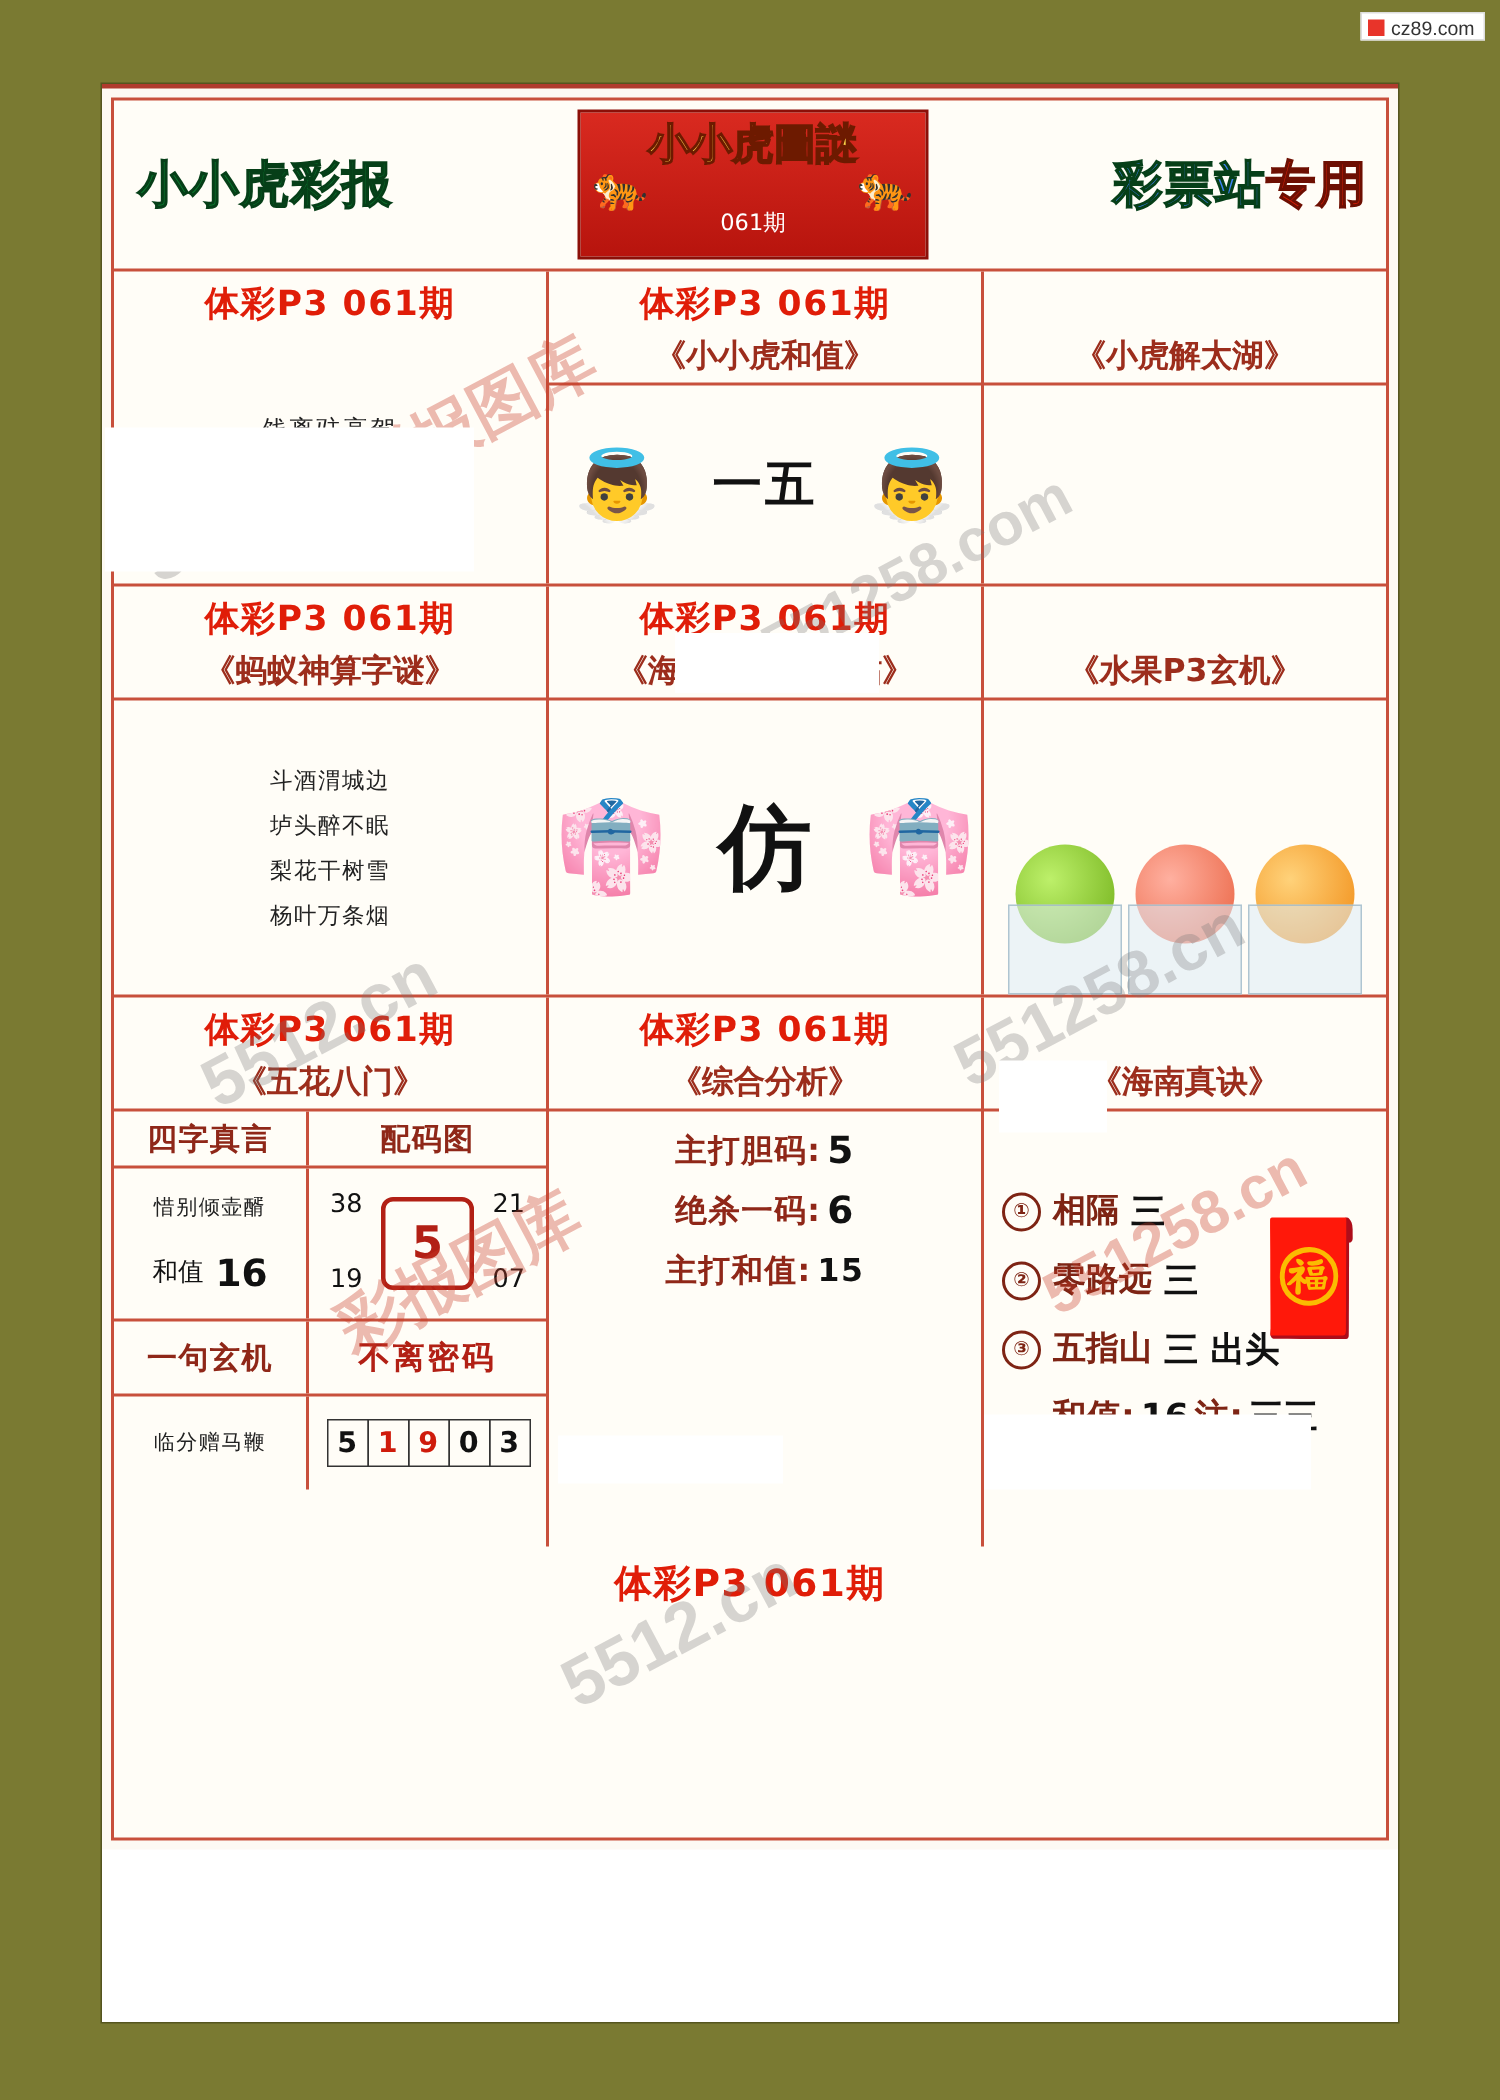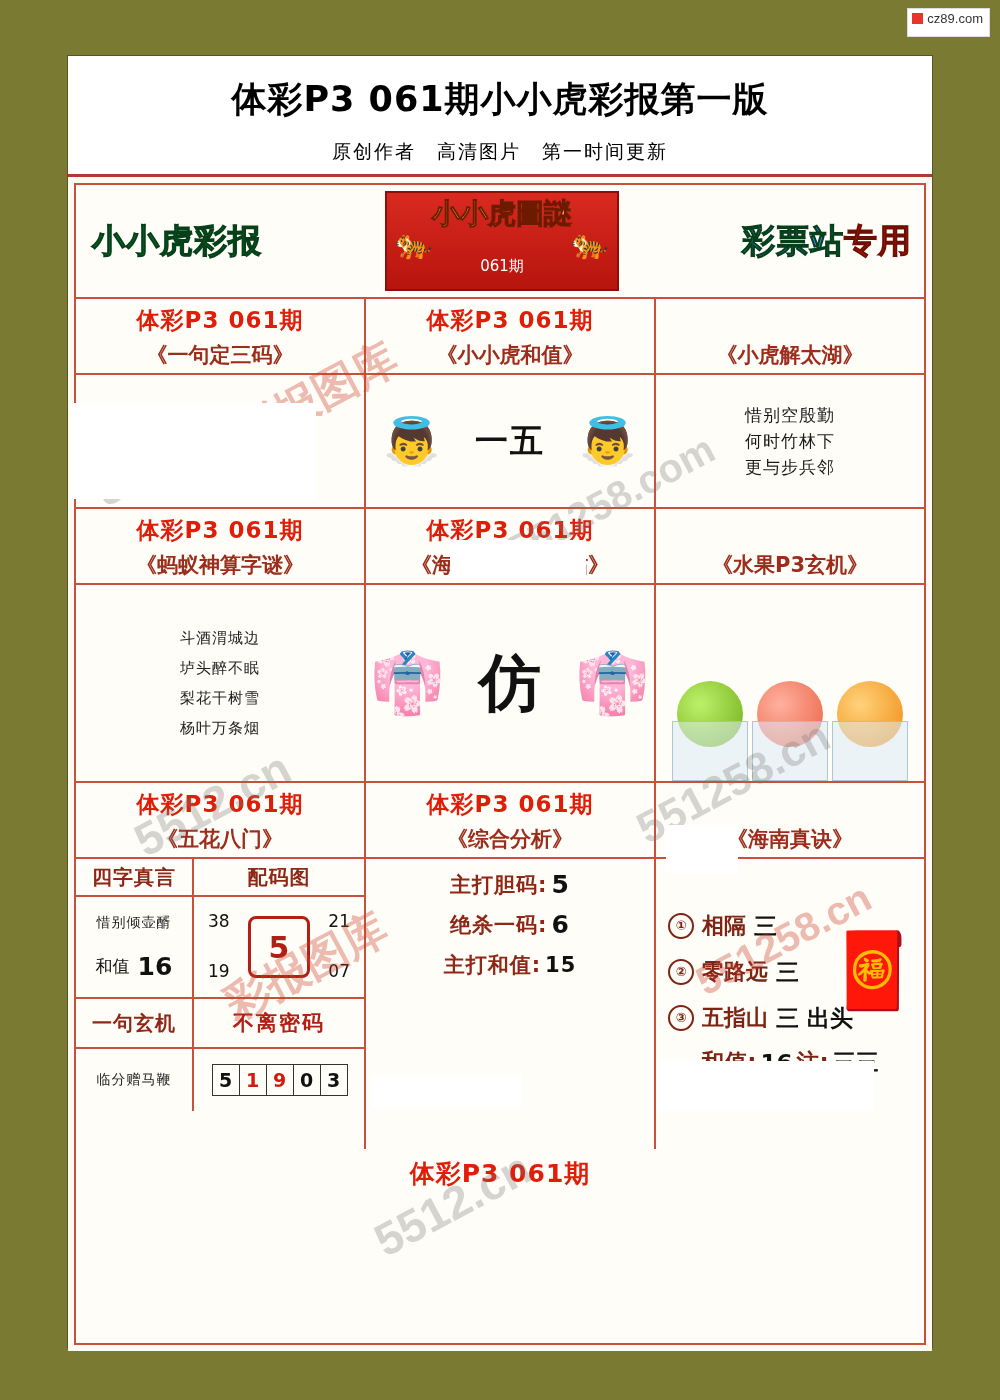--- a/index.html
+++ b/index.html
@@ -13,21 +13,21 @@
     font-family: "DejaVu Sans", "Liberation Sans", sans-serif;
     position: relative;
     overflow: hidden;
   }
   .watermark-badge {
     position: absolute;
     top: 8px;
     right: 10px;
     background: #ffffff;
     border: 1px solid #ddd;
-    padding: 2px 6px 10px 4px;
+    padding: 2px 6px 0 4px;
     font-size: 13px;
     color: #333;
     display: flex;
     align-items: center;
     gap: 4px;
     font-family: "Liberation Sans", sans-serif;
   }
   .wm-square {
     width: 11px; height: 11px;
     background: #e8342a;
@@ -279,21 +279,21 @@
   .r3 .c2 { width: 290px; }
   .r3 .c3 { width: 268px; }
 
   .wuhua-grid { width: 100%; }
   .wh-row {
     display: flex;
     border-bottom: 2px solid #c8503c;
   }
   .wh-row:last-child { border-bottom: none; }
   .wh-left {
-    width: 118px;
+    width: 130px;
     border-right: 2px solid #c8503c;
     display: flex;
     align-items: center;
     justify-content: center;
     flex-direction: column;
     text-align: center;
     box-sizing: border-box;
   }
   .wh-right {
     flex: 1;
@@ -416,24 +416,20 @@
 </head>
 <body>
 
 <div class="watermark-badge">
   <span class="wm-square"></span>
   <span>cz89.com</span>
 </div>
 
 <div class="sheet">
 
-  <div class="header">
-    <div class="header-title">体彩P3 061期小小虎彩报第一版</div>
-    <div class="header-sub">原创作者　高清图片　第一时间更新</div>
-  </div>
 
   <div class="poster">
     <div class="poster-inner">
 
       <div class="banner">
         <div class="banner-left">小小虎彩报</div>
         <div class="banner-center">
           <div class="bc-title">小小虎圖謎</div>
           <div class="tigers">
             <span class="tiger">🐅</span>
@@ -442,46 +438,38 @@
           <div class="issue-chip">061期</div>
         </div>
         <div class="banner-right">
           <span class="b1">彩票站</span><span class="b2">专用</span>
         </div>
       </div>
 
       <div class="row r1">
         <div class="cell c1">
           <div class="tc-label">体彩P3 061期</div>
-          <div class="panel-title">《一句定三码》</div>
           <div class="panel-body" style="height:132px">
             <div class="phrase">饯离驻高驾</div>
           </div>
         </div>
         <div class="cell c2">
           <div class="tc-label">体彩P3 061期</div>
           <div class="panel-title">《小小虎和值》</div>
           <div class="panel-body" style="height:132px">
             <div class="hezhi-wrap">
               <span class="kid">👼</span>
               <span class="hezhi-num">一五</span>
               <span class="kid">👼</span>
             </div>
           </div>
         </div>
         <div class="cell c3">
           <div class="tc-label" style="visibility:hidden">体彩P3 061期</div>
           <div class="panel-title">《小虎解太湖》</div>
-          <div class="panel-body" style="height:132px">
-            <div class="taihu-lines">
-              <div>惜别空殷勤</div>
-              <div>何时竹林下</div>
-              <div>更与步兵邻</div>
-            </div>
-          </div>
         </div>
       </div>
 
       <div class="row r2">
         <div class="cell c1">
           <div class="tc-label">体彩P3 061期</div>
           <div class="panel-title">《蚂蚁神算字谜》</div>
           <div class="panel-body" style="height:196px">
             <div class="riddle">
               <div>斗酒渭城边</div>

